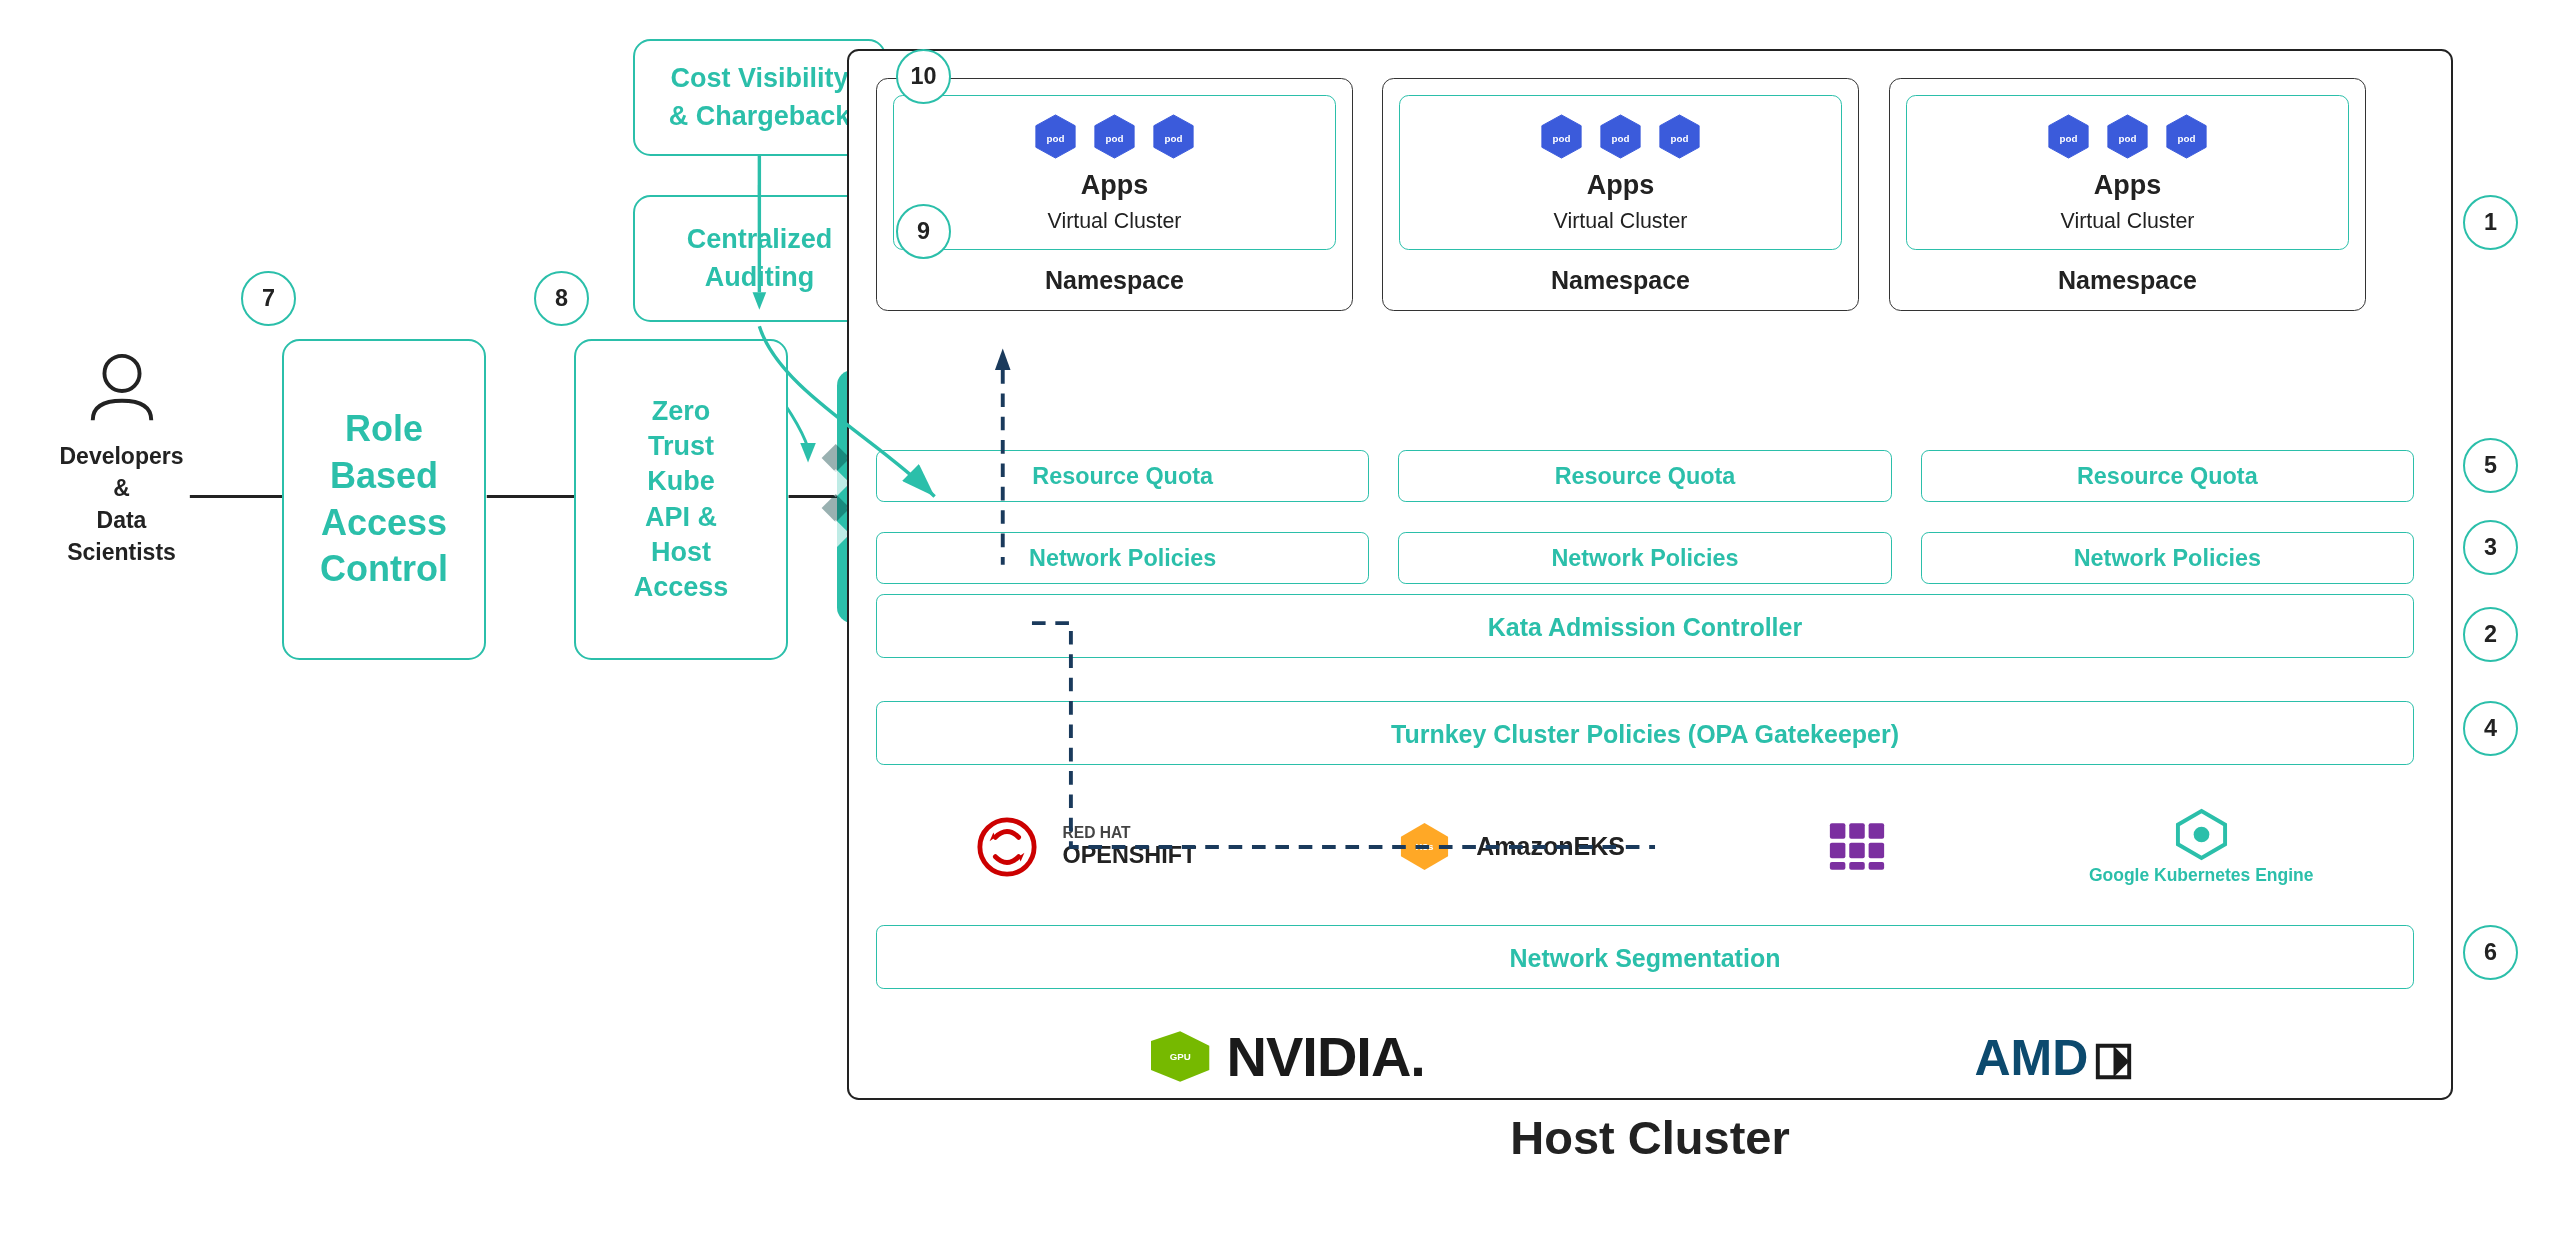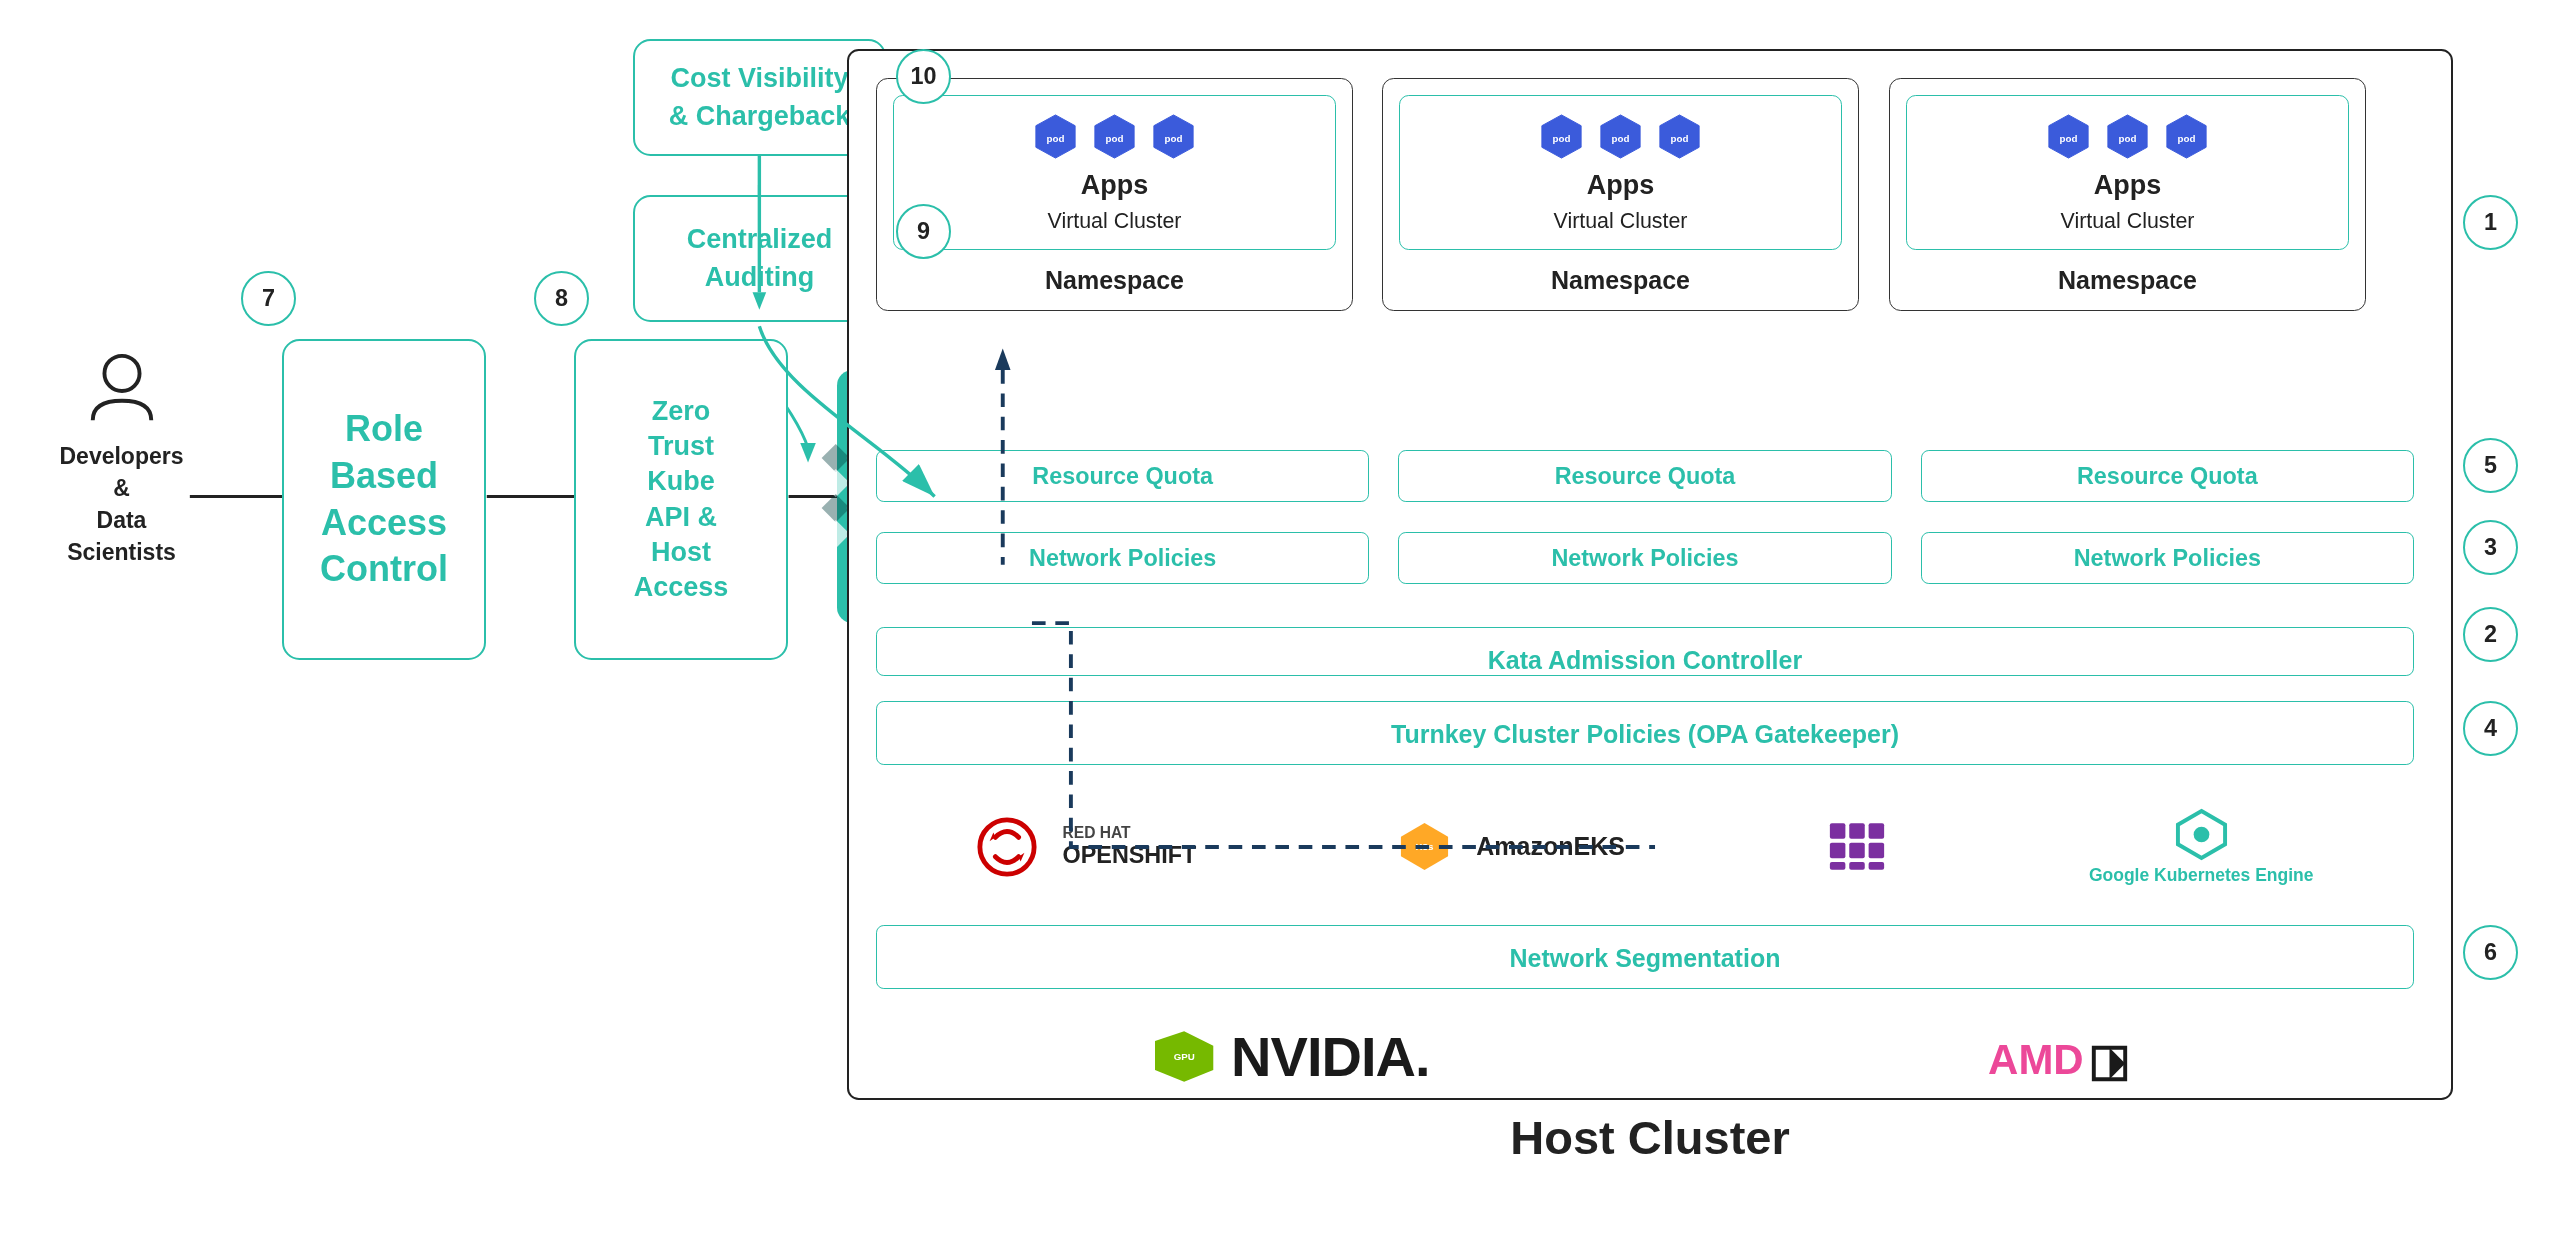--- a/index.html
+++ b/index.html
@@ -443,21 +443,21 @@
   <div style="position:absolute;left:876px;top:532px;width:1538px;display:flex;gap:29px;">
     <div class="cell-box">Network Policies</div>
     <div class="cell-box">Network Policies</div>
     <div class="cell-box">Network Policies</div>
   </div>
 
   <div class="badge-right" style="left:2463px;top:607px;">
     <span>2</span>
   </div>
 
-  <div class="full-row-box" style="top:627px;height:49px;line-height:64px;padding:0;">Kata Admission Controller</div>
+  <div class="full-row-box" style="top:594px;height:64px;line-height:64px;padding:0;">Kata Admission Controller</div>
 
   <div class="badge-right" style="left:2463px;top:701px;">
     <span>4</span>
   </div>
 
   <div class="full-row-box" style="top:701px;height:64px;line-height:64px;padding:0;">Turnkey Cluster Policies (OPA Gatekeeper)</div>
 
   <div class="k8s-logos-row" style="top:798px;height:97px;">
 
     <div class="k8s-logo-item">
@@ -517,21 +517,21 @@
 
     <div class="nvidia-logo">
       <svg width="68" height="51" viewBox="0 0 70 52" style="font-size:56px">
         <polygon points="0,10 30,0 60,15 60,40 30,52 0,40" fill="#76b900"></polygon>
         <text x="30" y="30" text-anchor="middle" font-size="10" fill="white" font-weight="bold">GPU</text>
       </svg>
       <span style="font-size:56px;font-weight:900;color:#1a1a1a;letter-spacing:-1px;">NVIDIA.</span>
     </div>
 
     <div class="amd-logo">
-      <span style="font-size:42px;font-weight:900;color:#ec4899;">
+      <span style="font-size:50px;font-weight:900;color:#0c4a6e;">
         AMD<svg style="display:inline;vertical-align:middle;" width="51" height="51" viewBox="0 0 52 52">
           <polygon points="10,10 42,10 42,42 10,42" fill="none" stroke="#1a1a1a" stroke-width="4"></polygon>
           <polygon points="26,10 42,26 26,42" fill="#1a1a1a"></polygon>
         </svg>
       </span>
     </div>
   </div>
 
   <svg style="position:absolute;top:0;left:0;width:2576px;height:1256px;pointer-events:none;" viewBox="0 0 2646 1290" width="2576" height="1256">
 

